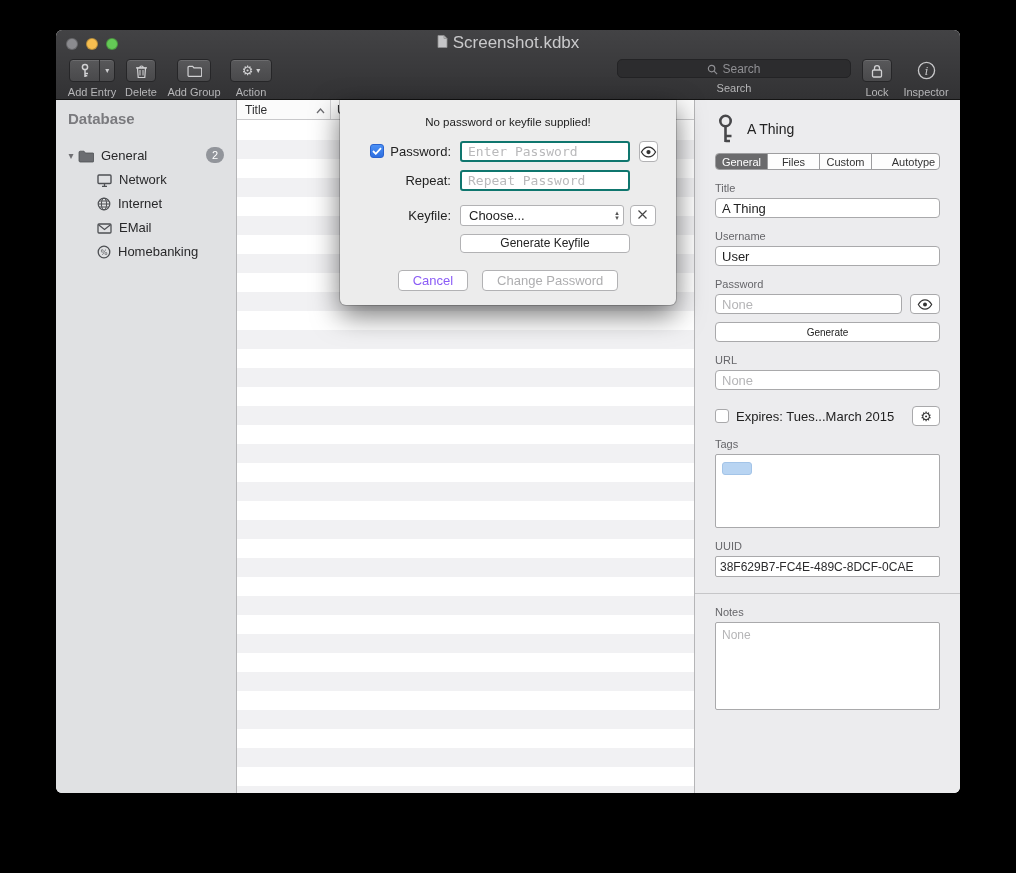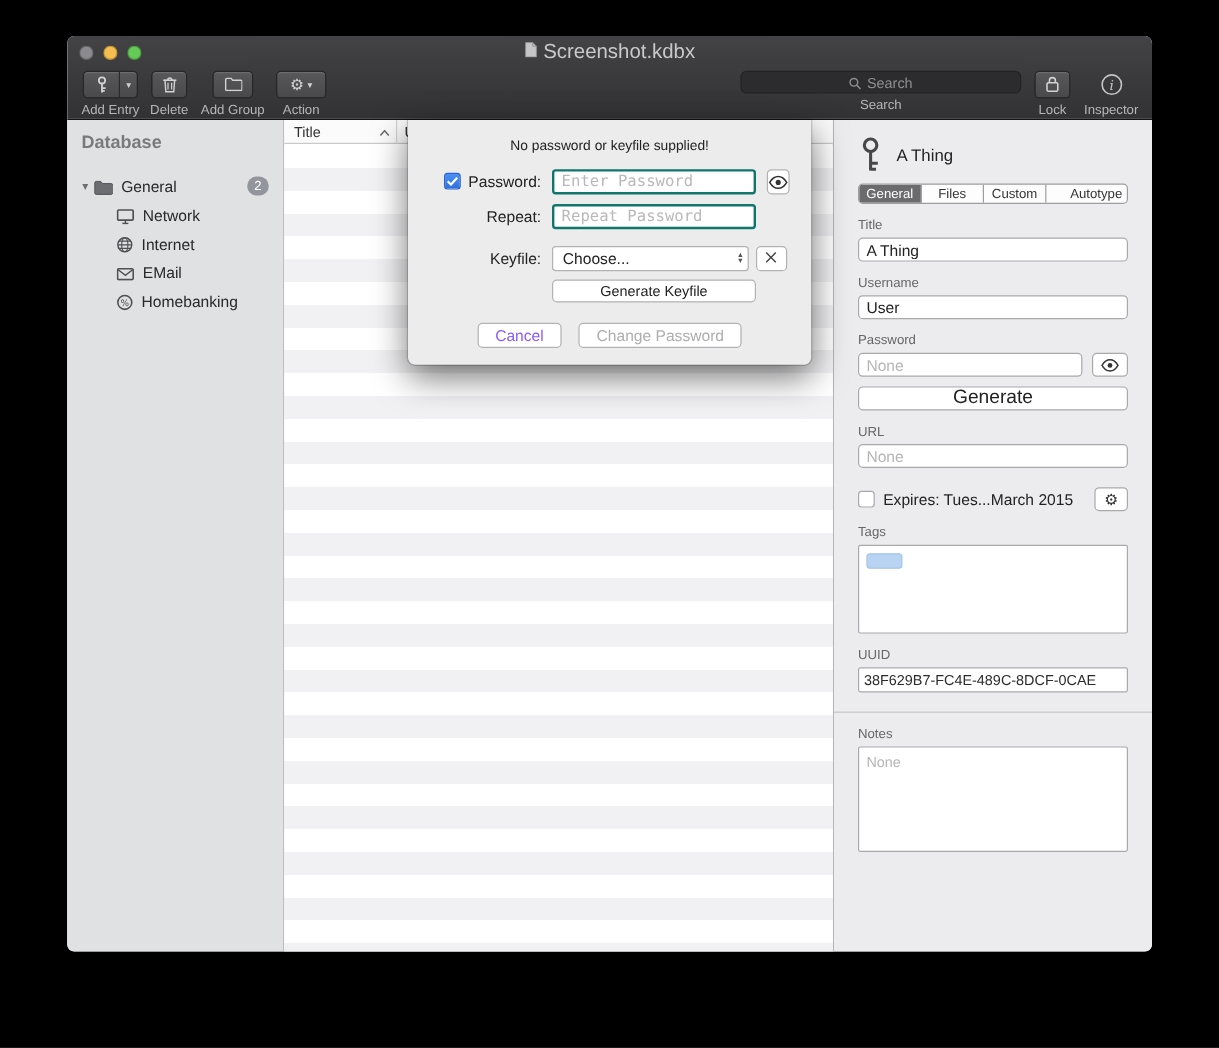--- a/index.html
+++ b/index.html
@@ -72,21 +72,21 @@
   .segment.selected { background:#6b6b6d; color:#fff; }
   .f-label { margin-top:12px; margin-bottom:4px; font-size:11px; color:#66666a; }
   .text-input { width:100%; height:20px; border:1px solid #a9a9ab; border-radius:4px; background:#fff;
                 font-size:13px; padding:0 6px; color:#222; font-family:"Liberation Sans",sans-serif; }
   .text-input::placeholder { color:#b5b5b7; }
   .hrow { display:flex; gap:8px; align-items:center; }
   .hrow .text-input { flex:1; }
   .mini-btn { width:30px; height:20px; border:1px solid #a9a9ab; border-radius:4px; background:#fff;
               display:flex; align-items:center; justify-content:center; color:#333; flex:0 0 auto; }
   .wide-btn { margin-top:8px; width:100%; height:20px; border:1px solid #a9a9ab; border-radius:4px;
-              background:#fff; font-size:16px; color:#222; font-family:"Liberation Sans",sans-serif; }
+              background:#fff; font-size:10px; color:#222; font-family:"Liberation Sans",sans-serif; }
   .expires-row { margin-top:16px; display:flex; align-items:center; gap:7px; font-size:13px; color:#222; }
   .expires-row .mini-btn { margin-left:auto; width:28px; }
   .checkbox { width:14px; height:14px; border-radius:3px; flex:0 0 auto; }
   .checkbox.unchecked { background:#fff; border:1px solid #a9a9ab; }
   .checkbox.checked { background:linear-gradient(#4a90f5,#2f6fe0); display:flex; align-items:center;
                       justify-content:center; border:1px solid #2a63cf; }
   .tags-box { height:74px; border:1px solid #a9a9ab; border-radius:2px; background:#fff; padding:6px; }
   .tag-chip { width:30px; height:13px; background:#b8d4f2; border:1px solid #a3c4e8; border-radius:3px; }
   .uuid-field { width:100%; height:21px; border:1px solid #a9a9ab; border-radius:2px; background:#fff;
                 font-size:12px; padding:0 4px; color:#2b2b2d; white-space:nowrap; overflow:hidden;

